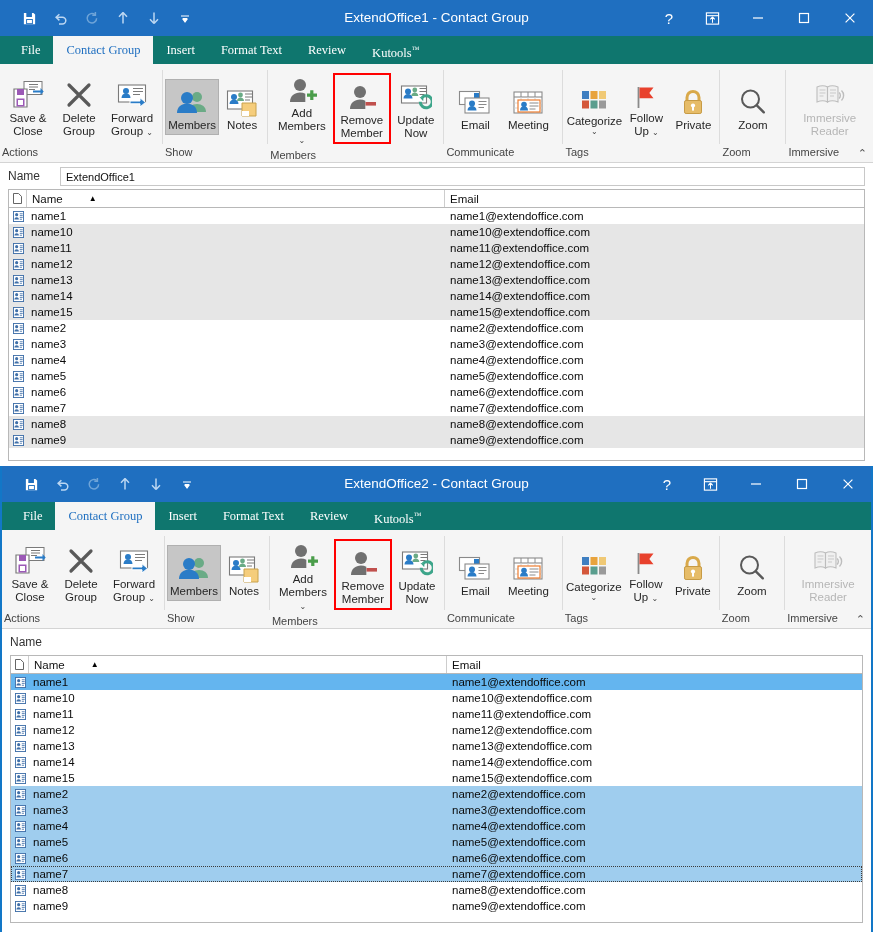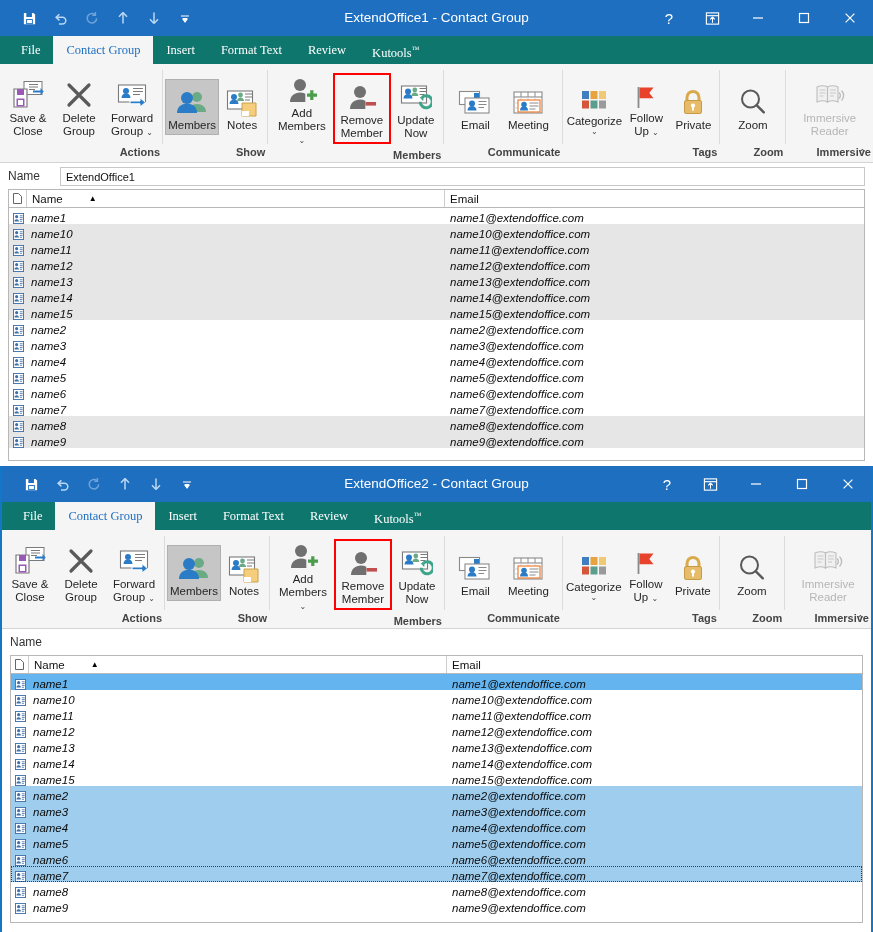--- a/index.html
+++ b/index.html
@@ -35,21 +35,21 @@
   .tab.active{background:#f5f5f5;color:#1f6fc0;}
   .tab.tm{position:relative;}
   .tab .tmsup{font-size:8px;vertical-align:super;}
 
   
   .ribbon{position:relative;height:98px;background:#f5f5f5;border-bottom:1px solid #d4d4d4;}
   .rib-inner{display:flex;height:98px;align-items:stretch;}
   .grp{position:relative;display:flex;flex-direction:column;justify-content:space-between;
     padding:0 2px;}
   .grp .grow{display:flex;align-items:center;justify-content:center;flex:1;padding-top:4px;}
-  .grp .glabel{text-align:right;font-size:11px;color:#444;padding-bottom:3px;height:14px;line-height:14px;font-weight:bold;}
+  .grp .glabel{text-align:left;font-size:11px;color:#444;padding-bottom:3px;height:14px;line-height:14px;}
   .gsep{width:1px;background:#dcdcdc;margin:6px 0 18px 0;}
 
   .btn{width:auto;min-width:46px;display:flex;flex-direction:column;align-items:center;
     padding:3px 4px 2px 4px;box-sizing:border-box;}
   .btn .ico{height:34px;display:flex;align-items:flex-end;justify-content:center;}
   .btn .lbl{font-size:11.5px;color:#262626;text-align:center;line-height:13px;margin-top:2px;white-space:pre-line;}
   .btn.on{background:#c6c6c6;border:1px solid #b0b0b0;}
   .btn.hl{border:2px solid #ff0000;}
   .btn.dis .lbl{color:#b6b6b6;}
   .caret{font-size:8px;color:#444;line-height:8px;}
@@ -66,21 +66,21 @@
   #win1 .listwrap{height:272px;}
   #win2 .listwrap{height:268px;}
   .lhead{display:flex;height:17px;align-items:center;border-bottom:1px solid #b8b8b8;
     background:#fff;font-size:11.5px;color:#111;}
   .lhead .hc{display:flex;align-items:center;height:17px;border-right:1px solid #cdcdcd;box-sizing:border-box;}
   .hc-icon{width:18px;justify-content:center;}
   .hc-name{width:418px;padding-left:5px;gap:26px;}
   .hc-email{flex:1;padding-left:5px;}
   .sortarrow{font-size:8px;color:#000;}
   .rows{}
-  .row{display:flex;align-items:flex-end;height:16px;font-size:11.5px;color:#0a0a0a;font-style:italic;}
+  .row{display:flex;align-items:center;height:16px;font-size:11.5px;color:#0a0a0a;}
   .row .c-icon{width:18px;display:flex;align-items:center;justify-content:center;}
   .row .c-name{width:418px;padding-left:4px;box-sizing:border-box;}
   .row .c-email{flex:1;padding-left:5px;box-sizing:border-box;}
   .row.shade{background:#e6e6e6;}
   .row.sel{background:#9fcdee;}
   .row.selfocus{background:#9fcdee;outline:1px dotted #3b3b3b;outline-offset:-1px;}
   .row.selhot{background:#64b5ef;}
 </style>
 </head>
 <body>

